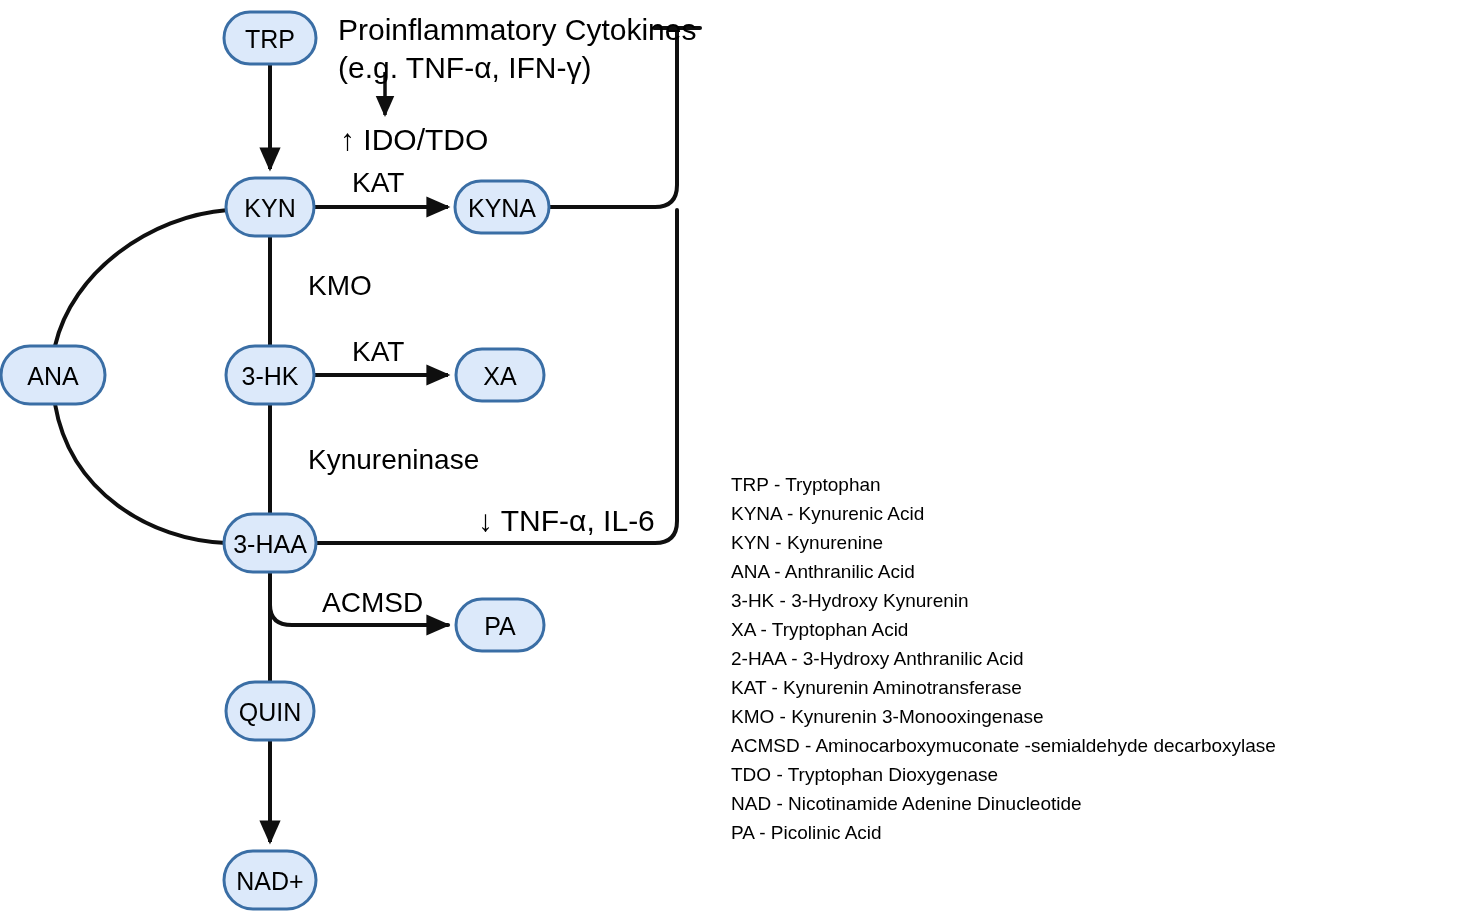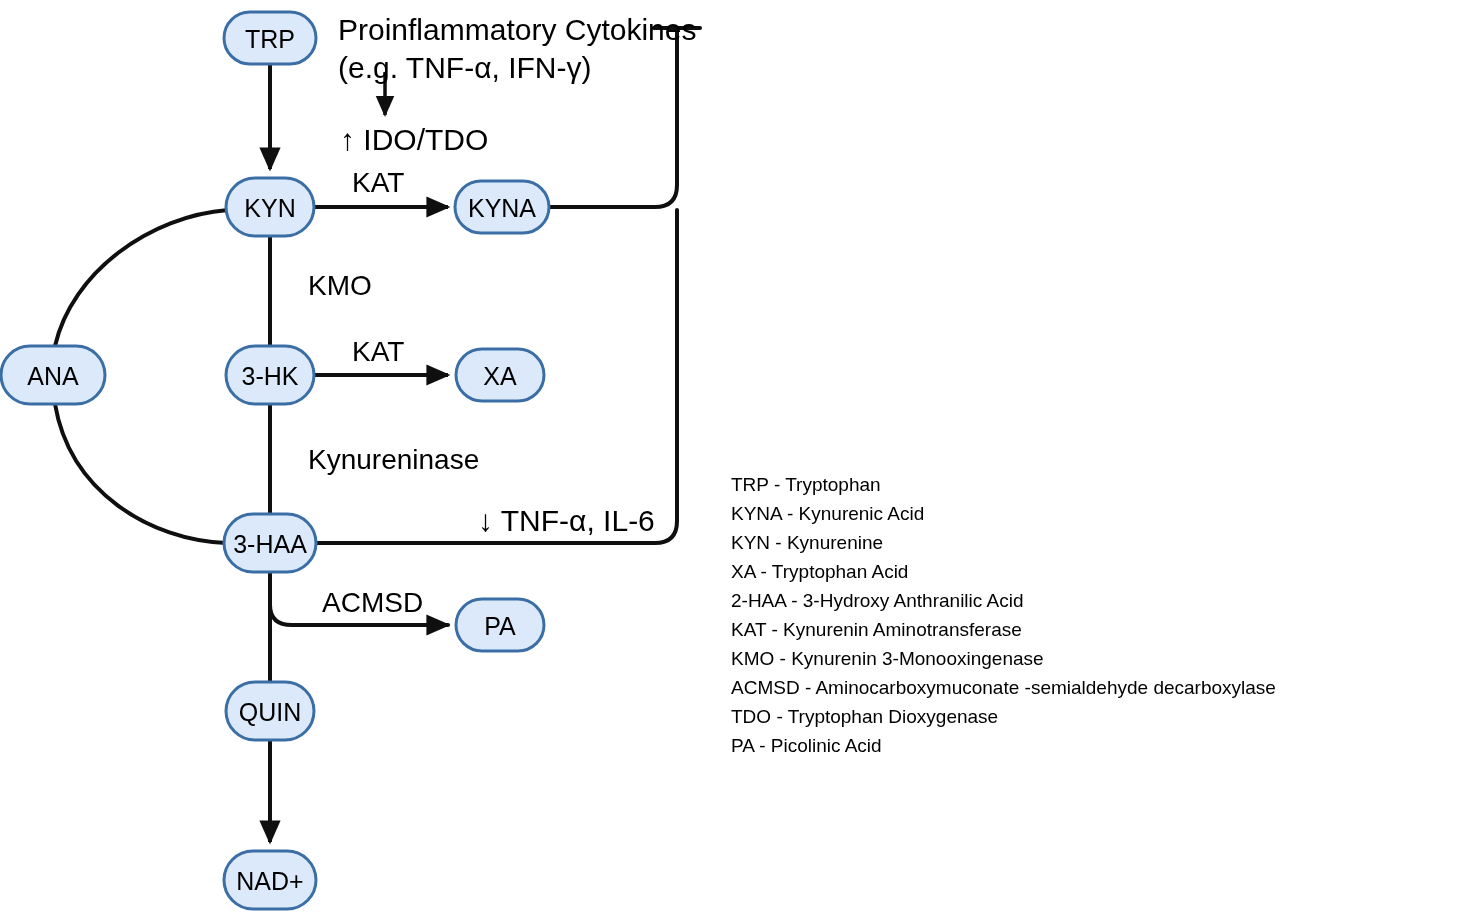--- a/index.html
+++ b/index.html
@@ -178,22 +178,25 @@
     <text class="cytokine-label" x="338" y="40">Proinflammatory Cytokines</text>
     <text class="cytokine-label" x="338" y="78">(e.g. TNF-α, IFN-γ)</text>
     <text class="cytokine-label" x="340" y="150">↑ IDO/TDO</text>
     <text class="cytokine-label" x="478" y="531">↓ TNF-α, IL-6</text>
   </svg>
 
   <div id="legend">
     <div class="legend-line">TRP - Tryptophan</div>
     <div class="legend-line">KYNA - Kynurenic Acid</div>
     <div class="legend-line">KYN - Kynurenine</div>
+    <div class="legend-line">ANA - Anthranilic Acid</div>
+    <div class="legend-line">3-HK - 3-Hydroxy Kynurenin</div>
     <div class="legend-line">XA - Tryptophan Acid</div>
     <div class="legend-line">2-HAA - 3-Hydroxy Anthranilic Acid</div>
     <div class="legend-line">KAT - Kynurenin Aminotransferase</div>
     <div class="legend-line">KMO - Kynurenin 3-Monooxingenase</div>
     <div class="legend-line">ACMSD - Aminocarboxymuconate -semialdehyde decarboxylase</div>
     <div class="legend-line">TDO - Tryptophan Dioxygenase</div>
+    <div class="legend-line">NAD - Nicotinamide Adenine Dinucleotide</div>
     <div class="legend-line">PA - Picolinic Acid</div>
   </div>
 
 </div>
 
 </body></html>

